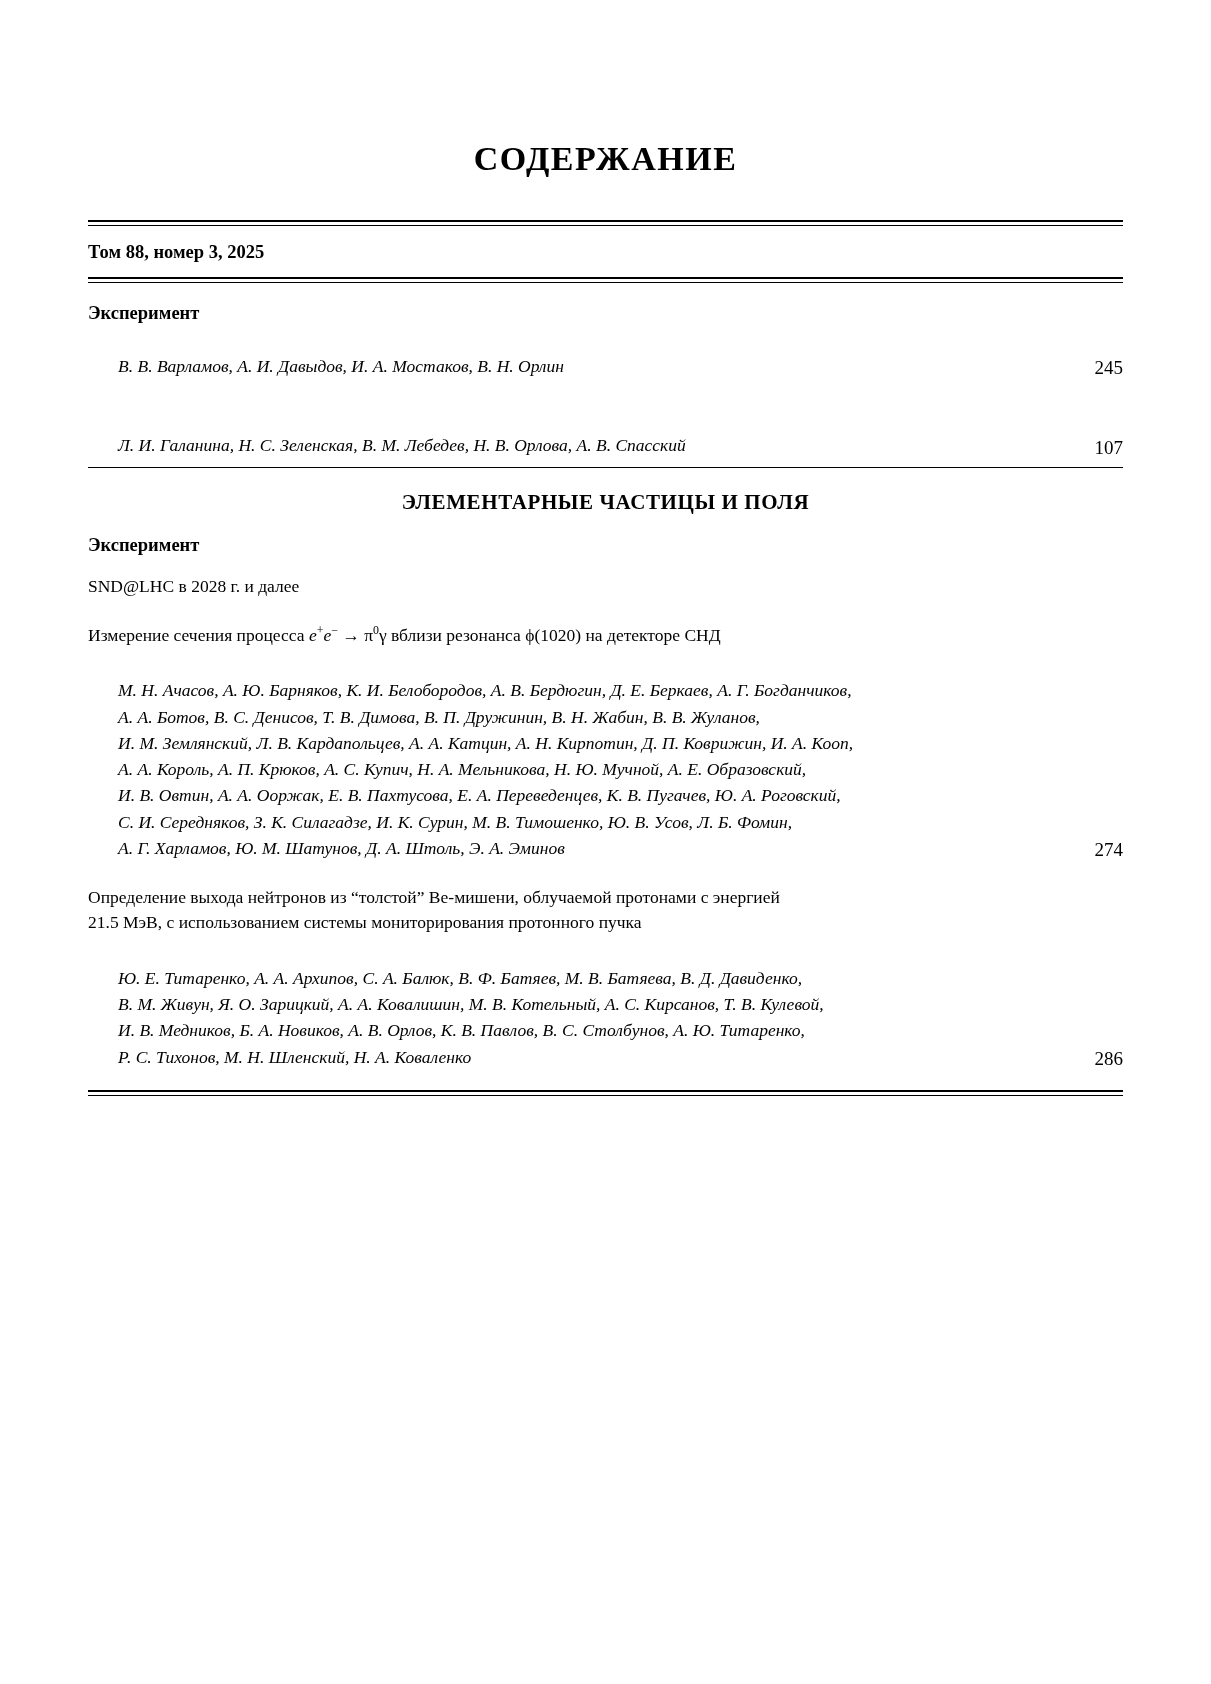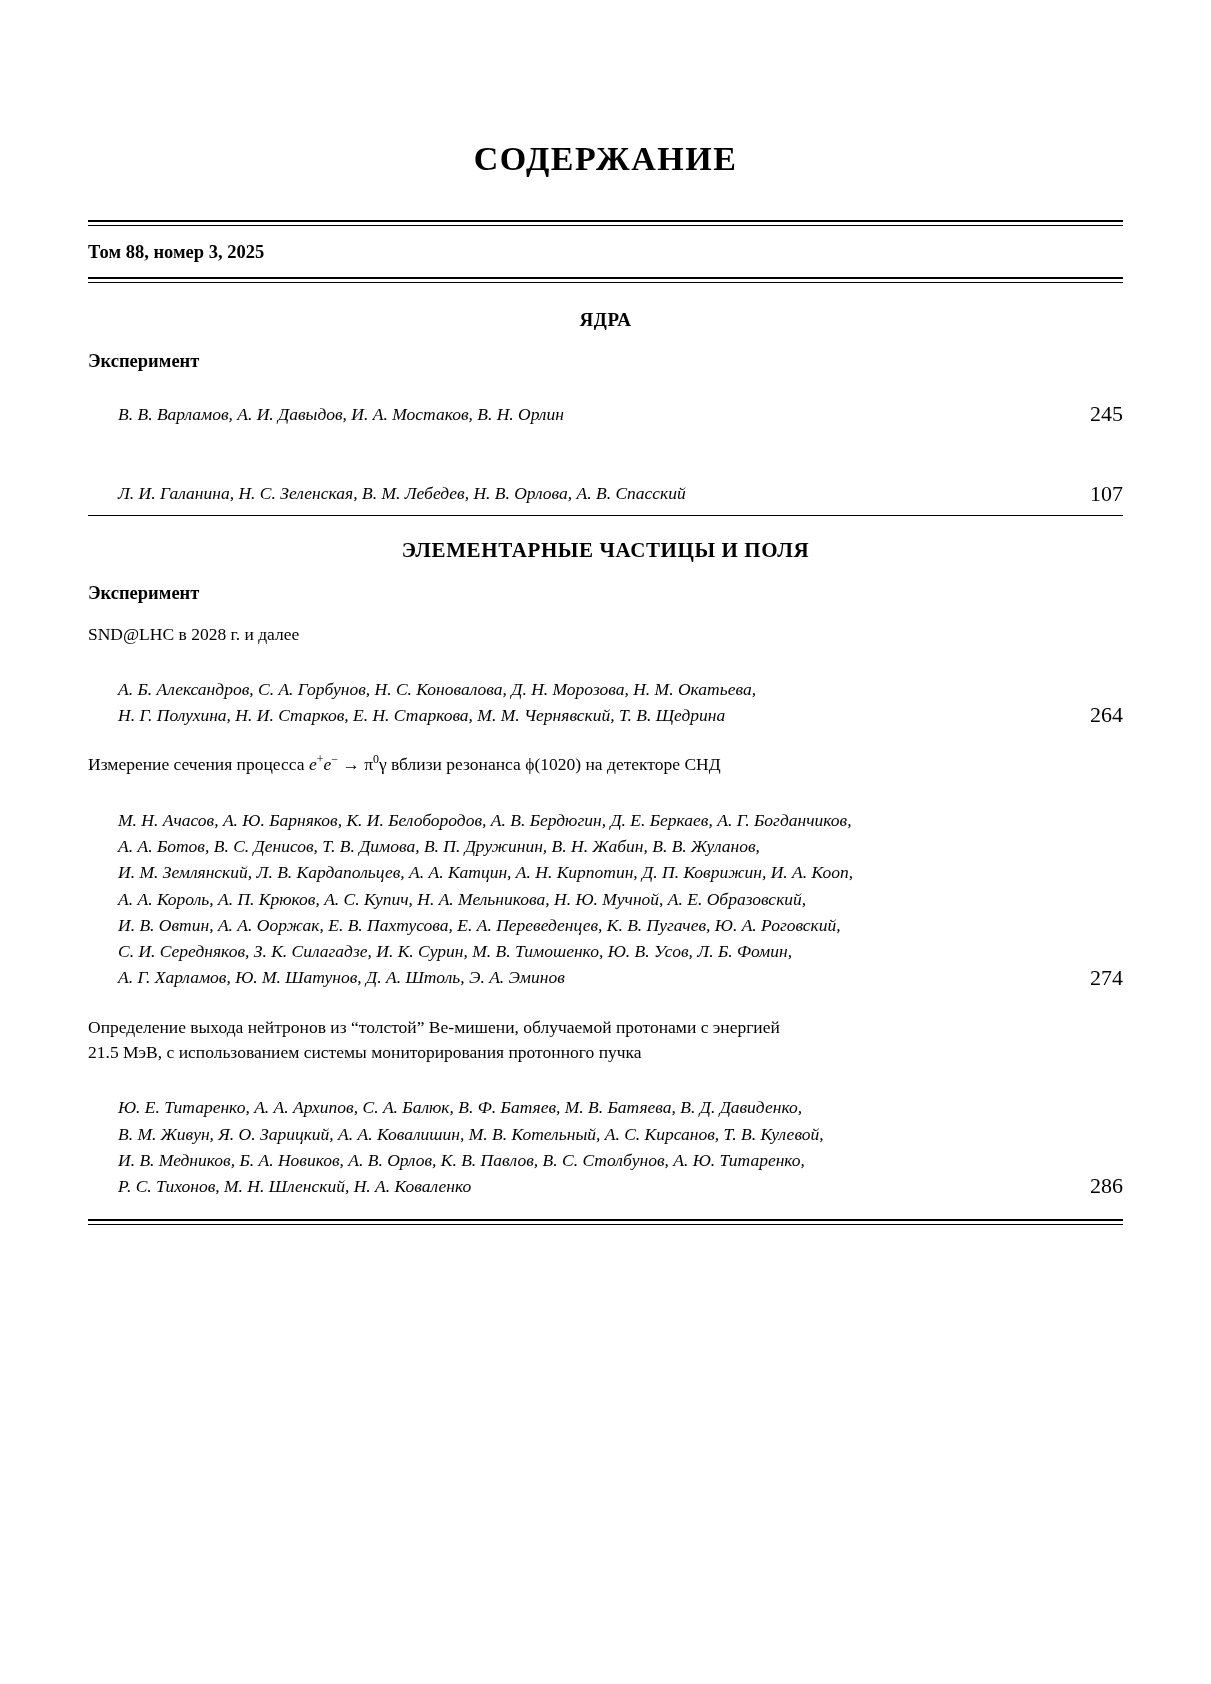--- a/index.html
+++ b/index.html
@@ -86,21 +86,21 @@
     margin-top: 29px;
   }
   .authors {
     font-style: italic;
     font-size: 17.5px;
     line-height: 1.5;
     padding-left: 30px;
     flex: 1 1 auto;
   }
   .page-num {
-    font-size: 22px;
+    font-size: 19px;
     white-space: nowrap;
     padding-left: 18px;
     text-align: right;
     min-width: 42px;
     align-self: flex-end;
   }
   .gap-md { height: 16px; }
   sup { font-size: 0.68em; vertical-align: super; line-height: 0; }
   .bottom-rule-wrap { margin-top: 20px; }
   .entry-block { margin-bottom: 8px; }
@@ -113,21 +113,20 @@
 
     <h1 class="main-title">СОДЕРЖАНИЕ</h1>
 
     <hr class="rule-double">
 
     <div class="volume-line">Том 88, номер 3, 2025</div>
 
     <hr class="rule-double">
 
     <div>
-      <div class="section-title">ЯДРА</div>
       <div class="subsection">Эксперимент</div>
 
       <div class="entry entry-block">
         <div class="authors-row">
           <div class="authors">В. В. Варламов, А. И. Давыдов, И. А. Мостаков, В. Н. Орлин</div>
           <div class="page-num">245</div>
         </div>
       </div>
 
       <div class="gap-md"></div>
@@ -141,24 +140,20 @@
     </div>
 
     <hr class="rule-single">
 
     <div>
       <div class="section-title big">ЭЛЕМЕНТАРНЫЕ ЧАСТИЦЫ И ПОЛЯ</div>
       <div class="subsection">Эксперимент</div>
 
       <div class="entry entry-block">
         <div class="title">SND@LHC в 2028 г. и далее</div>
-        <div class="authors-row">
-          <div class="authors">А. Б. Александров, С. А. Горбунов, Н. С. Коновалова, Д. Н. Морозова, Н. М. Окатьева,<br>Н. Г. Полухина, Н. И. Старков, Е. Н. Старкова, М. М. Чернявский, Т. В. Щедрина</div>
-          <div class="page-num">264</div>
-        </div>
       </div>
 
       <div class="gap-md"></div>
 
       <div class="entry entry-block">
         <div class="title">Измерение сечения процесса <i>e</i><sup>+</sup><i>e</i><sup>−</sup> → π<sup>0</sup>γ вблизи резонанса ϕ(1020) на детекторе СНД</div>
         <div class="authors-row">
           <div class="authors">М. Н. Ачасов, А. Ю. Барняков, К. И. Белобородов, А. В. Бердюгин, Д. Е. Беркаев, А. Г. Богданчиков,<br>А. А. Ботов, В. С. Денисов, Т. В. Димова, В. П. Дружинин, В. Н. Жабин, В. В. Жуланов,<br>И. М. Землянский, Л. В. Кардапольцев, А. А. Катцин, А. Н. Кирпотин, Д. П. Коврижин, И. А. Кооп,<br>А. А. Король, А. П. Крюков, А. С. Купич, Н. А. Мельникова, Н. Ю. Мучной, А. Е. Образовский,<br>И. В. Овтин, А. А. Ооржак, Е. В. Пахтусова, Е. А. Переведенцев, К. В. Пугачев, Ю. А. Роговский,<br>С. И. Середняков, З. К. Силагадзе, И. К. Сурин, М. В. Тимошенко, Ю. В. Усов, Л. Б. Фомин,<br>А. Г. Харламов, Ю. М. Шатунов, Д. А. Штоль, Э. А. Эминов</div>
           <div class="page-num">274</div>
         </div>

